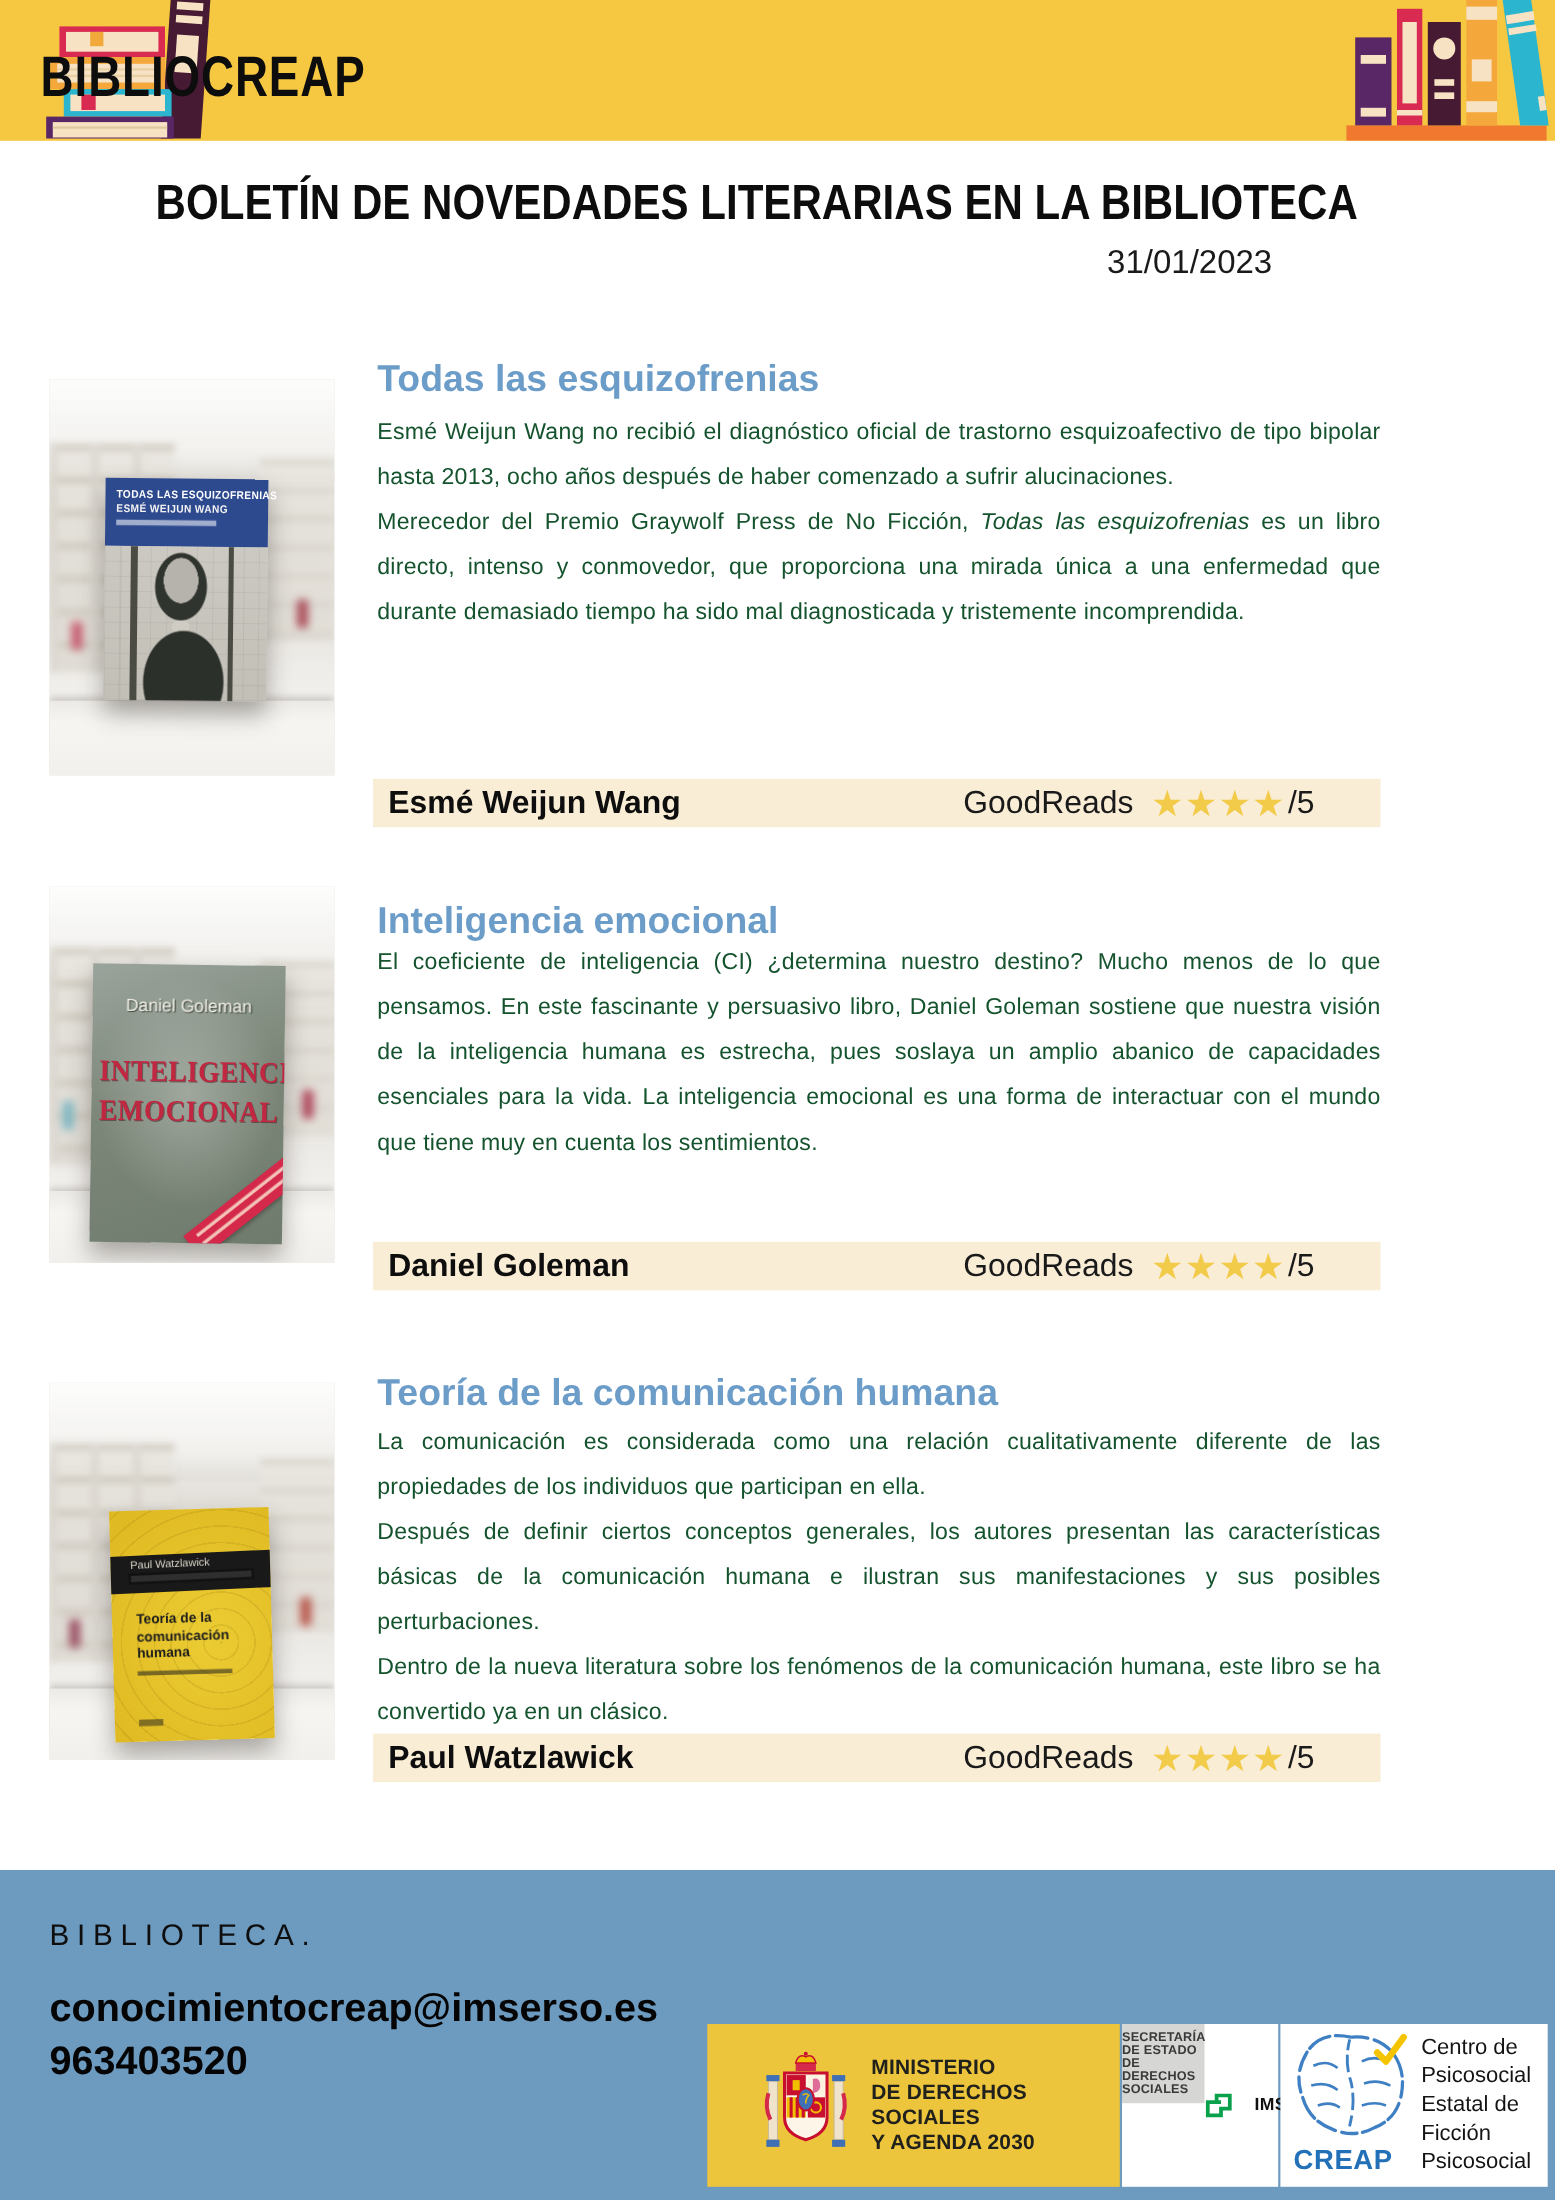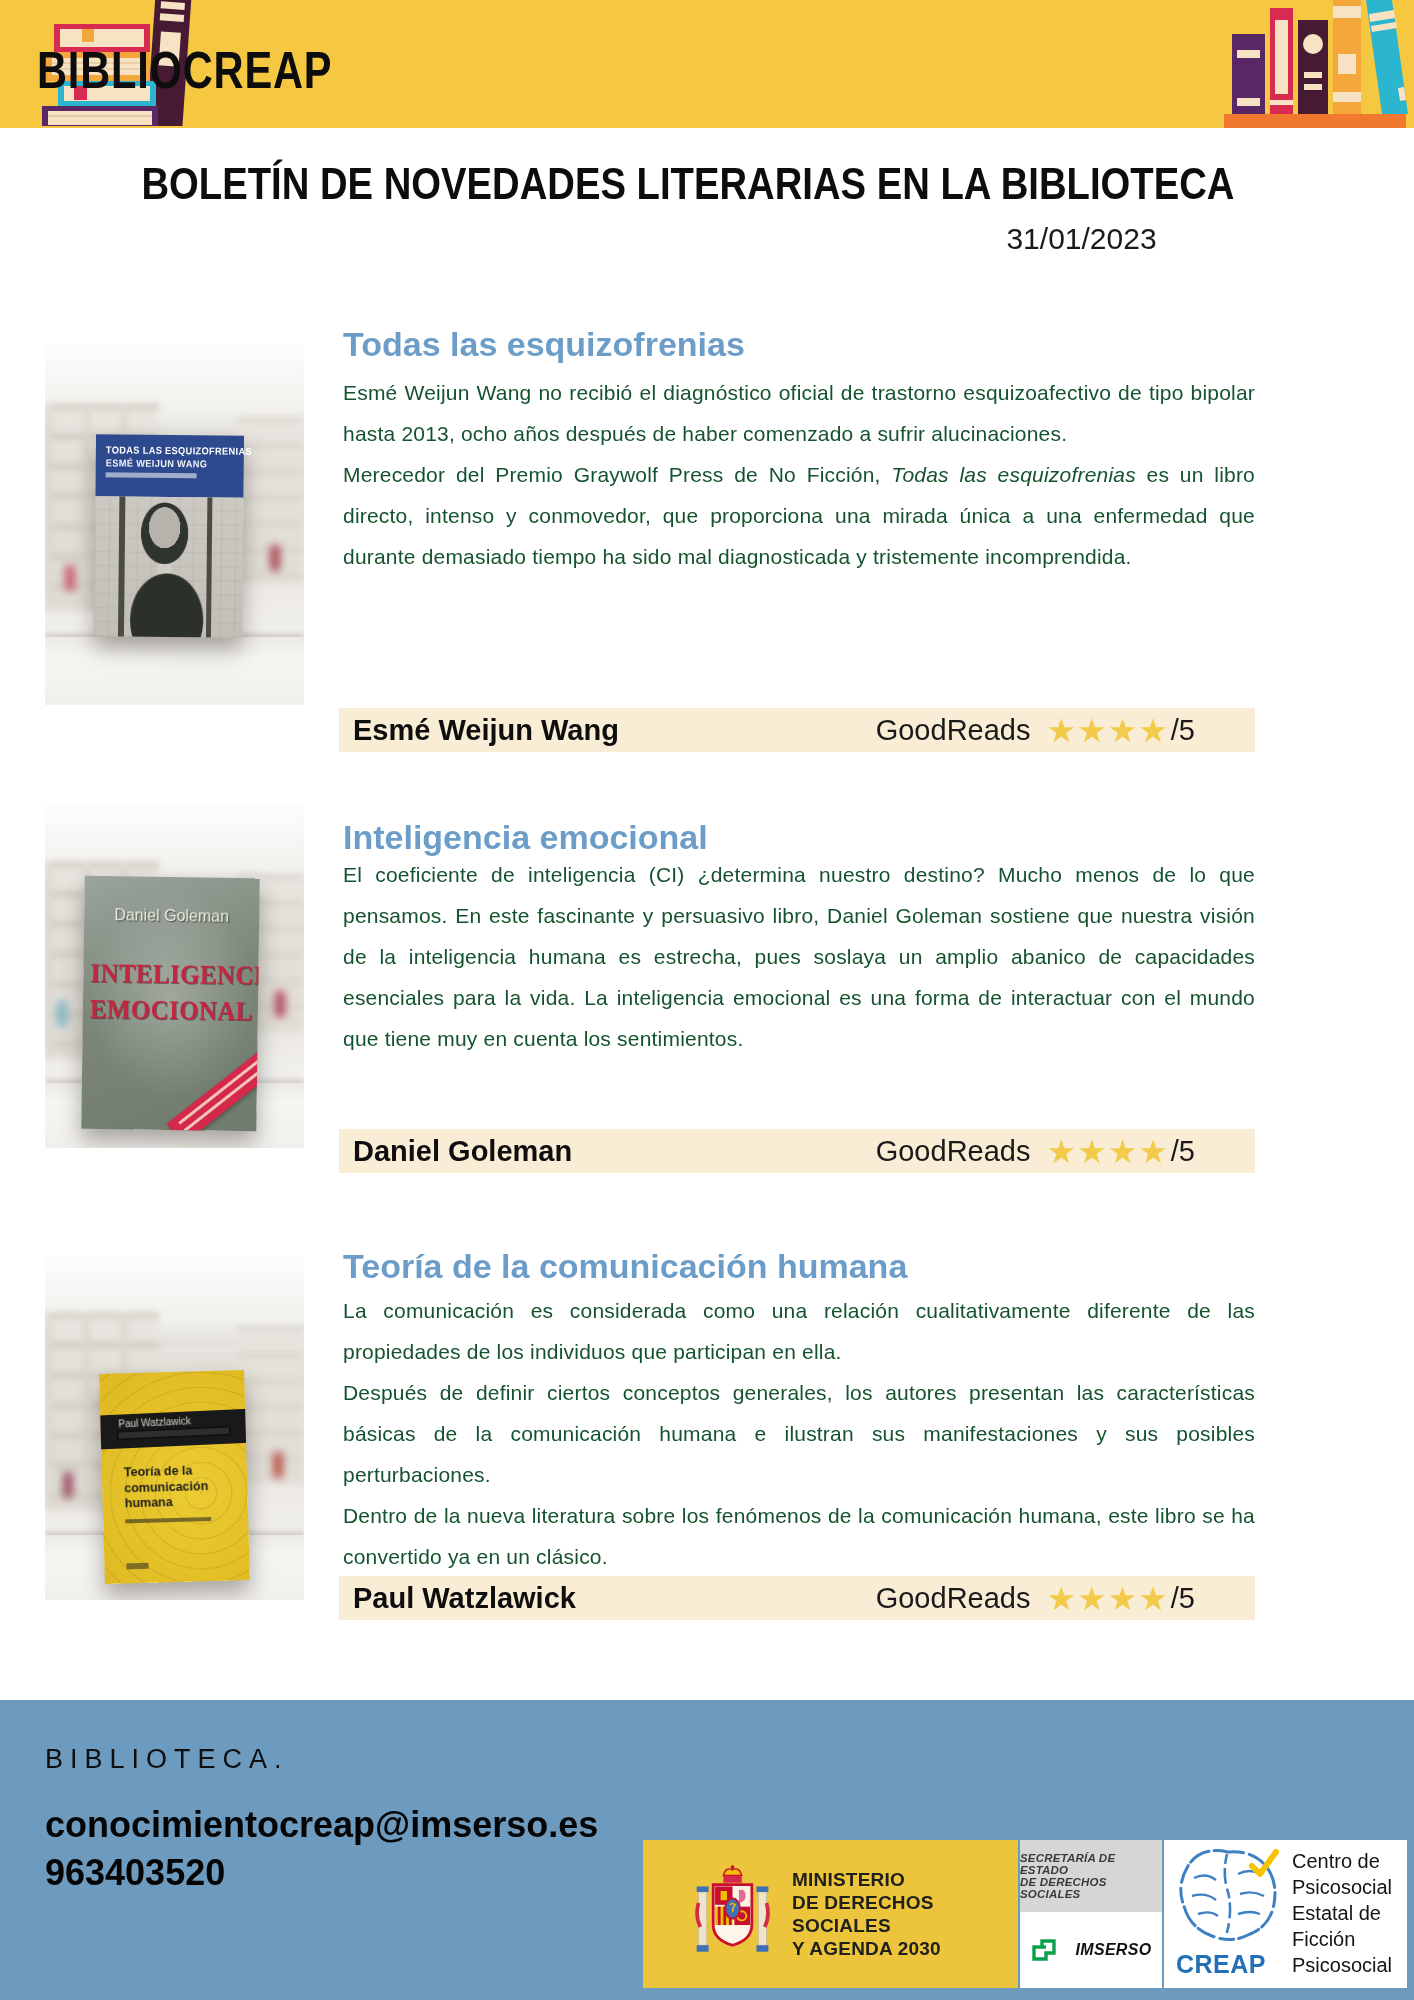--- a/index.html
+++ b/index.html
@@ -98,21 +98,21 @@
   .stars{font-size:33px;color:var(--star-gold);letter-spacing:1px;line-height:1;margin-right:2px;}
   .outof{font-size:29px;color:#1a1a1a;}
   
   .footer{position:absolute;left:0;top:1700px;width:1414px;height:300px;background:var(--footer-blue);}
   .lib-label{position:absolute;left:45px;top:44px;font-size:27px;letter-spacing:7px;color:#0e0e0e;}
   .email{position:absolute;left:45px;top:104px;font-size:36px;font-weight:bold;color:#050505;}
   .phone{position:absolute;left:45px;top:152px;font-size:36px;font-weight:bold;color:#050505;}
   .logo-strip{position:absolute;left:643px;top:140px;width:764px;height:148px;display:flex;}
   .min-box{width:375px;height:100%;background:var(--ministerio-yellow);display:flex;align-items:center;box-sizing:border-box;padding-left:50px;}
   .min-text{margin-left:20px;font-size:19px;line-height:1.22;color:#20201c;font-weight:bold;letter-spacing:.2px;}
-  .sec-box{width:142px;height:100%;background:#fff;margin-left:2px;display:flex;flex-direction:column;font-style:italic;}
+  .sec-box{width:142px;height:100%;background:#fff;margin-left:2px;display:flex;}
   .sec-gray{height:72px;background:#d6d6d4;display:flex;flex-direction:column;align-items:center;justify-content:center;}
   .sec-gray div{font-size:11.5px;font-weight:bold;color:#3a3a3a;letter-spacing:.2px;}
   .imserso-row{flex:1;display:flex;align-items:center;justify-content:center;}
   .imserso-label{font-size:16px;font-weight:bold;color:#111;margin-left:19px;letter-spacing:.3px;}
   .creap-box{width:243px;height:100%;background:#fff;margin-left:2px;position:relative;}
   .creap-word{position:absolute;left:12px;top:110px;font-size:25px;font-weight:bold;color:var(--creap-blue);letter-spacing:.5px;}
   .creap-desc{position:absolute;left:128px;top:8px;font-size:20px;line-height:26px;color:#141414;}
   .brain{position:absolute;left:6px;top:4px;}
 </style>
 </head>

